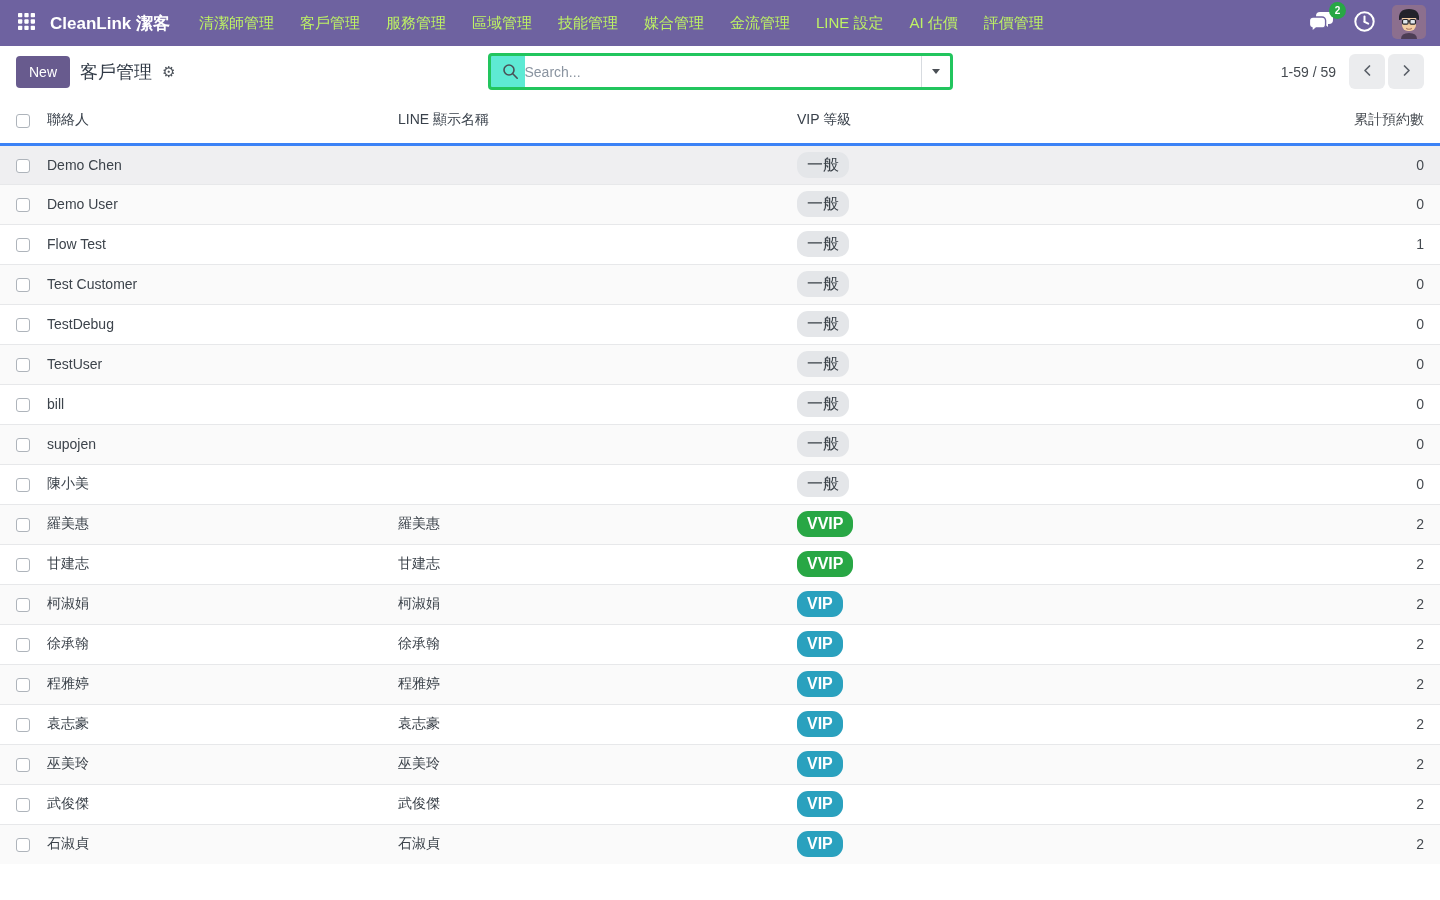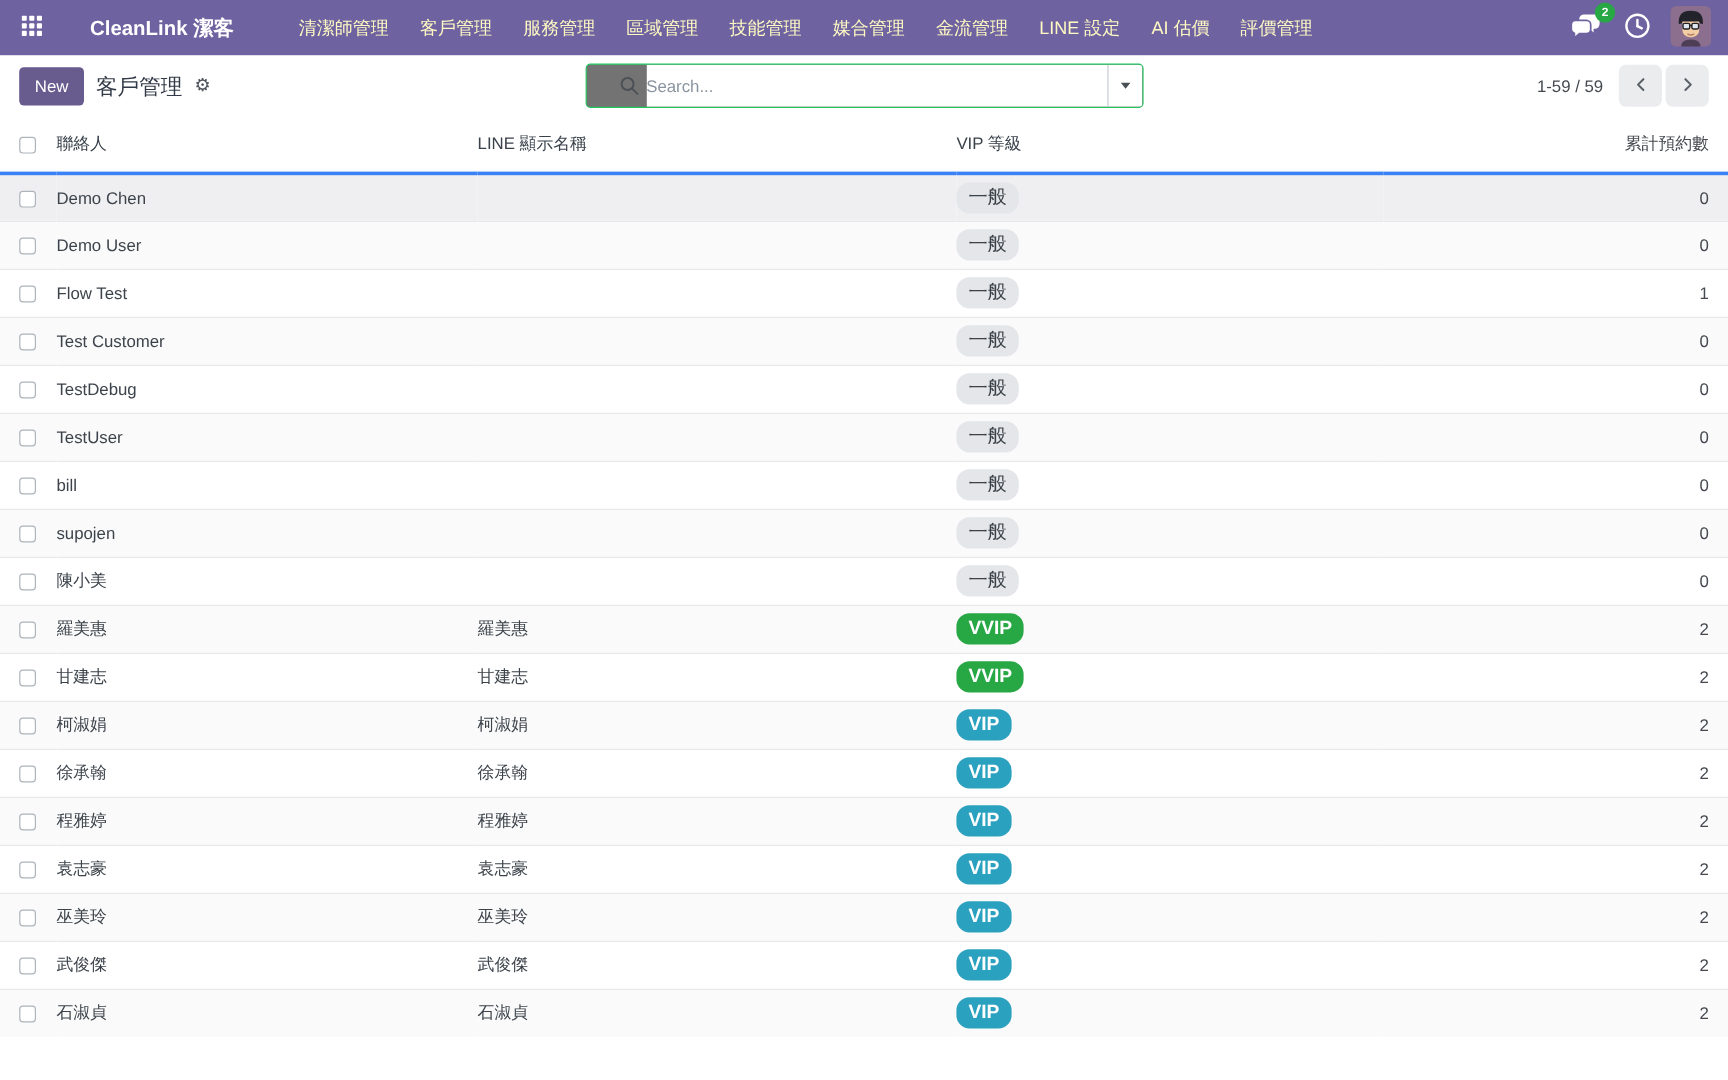--- a/index.html
+++ b/index.html
@@ -5,46 +5,46 @@
   * { box-sizing: border-box; margin: 0; padding: 0; }
   html, body { width: 1440px; height: 900px; overflow: hidden; }
   body { font-family: "Liberation Sans", sans-serif; background: #fff; }
 
   
   .navbar {
     height: 46px; background: var(--navbar-bg, #6e62a0);
     display: flex; align-items: center; justify-content: space-between;
     padding: 0 14px 0 6px; color: #fff;
   }
-  .nav-left { display: flex; align-items: center; height: 100%; gap: 25px; }
+  .nav-left { display: flex; align-items: center; height: 100%; }
   .apps-btn { width: 40px; height: 46px; background: transparent; border: none;
     display: flex; align-items: center; justify-content: center; cursor: pointer; }
   .brand { font-size: 17px; font-weight: 700; color: #fff; margin: 0 16px 0 4px;
     white-space: nowrap; text-decoration: none; }
   .menus { display: flex; align-items: center; height: 100%; }
-  .menu-item { background: transparent; border: none; color: #fef9c3; font-size: 15px;
+  .menu-item { background: transparent; border: none; color: #bef264; font-size: 15px;
     padding: 0 13px; height: 42px; cursor: pointer; font-family: inherit; white-space: nowrap; }
   .nav-right { display: flex; align-items: center; gap: 14px; }
   .icon-btn { position: relative; background: transparent; border: none; cursor: pointer;
     display: flex; align-items: center; justify-content: center; padding: 2px; }
   .badge-count { position: absolute; top: -7px; right: -9px; min-width: 17px; height: 17px;
     background: var(--notify-green, #28a745); color: #fff; border-radius: 50%;
     font-size: 10px; line-height: 17px; text-align: center; font-weight: 700; }
   .avatar-btn { border: none; background: transparent; padding: 0; cursor: pointer; }
 
   
   .control-panel { height: 51px; display: flex; align-items: center; padding: 0 16px; justify-content: flex-end; }
   .cp-left { display: flex; align-items: center; gap: 10px; flex: 1; }
   .btn-new { background: var(--brand-accent, #685b8e); color: #fff; border: none;
     border-radius: 4px; padding: 8px 13px; font-size: 14px; cursor: pointer; font-family: inherit; }
   .page-title { font-size: 18px; font-weight: 400; color: #313a46; }
   .gear { font-size: 15px; color: #4d535b; cursor: pointer; line-height: 1; }
   .cp-center { width: 465px; }
-  .search-box { width: 465px; height: 37px; border: 1px solid #22c55e; border-radius: 4px;
-    display: flex; align-items: center; background: #737373; overflow: hidden; padding-left: 16px; }
+  .search-box { width: 465px; height: 37px; border: 3px solid #22c55e; border-radius: 4px;
+    display: flex; align-items: center; background: #5eead4; overflow: hidden; }
   .search-box .mag { padding: 0 6px 0 11px; display: flex; }
   .search-box input { flex: 1; border: none; outline: none; font-size: 14px; color: #333;
     font-family: inherit; height: 100%; }
   .search-box input::placeholder { color: #8a94a0; }
   .search-caret { width: 29px; height: 100%; border-left: 1px solid #d7dbe0; background: #fff;
     display: flex; align-items: center; justify-content: center; cursor: pointer; border-top: none; border-right: none; border-bottom: none; }
   .caret-down { width: 0; height: 0; border-left: 4px solid transparent;
     border-right: 4px solid transparent; border-top: 5px solid #4a4f55; }
   .cp-right { flex: 1; display: flex; align-items: center; justify-content: flex-end; gap: 3px; }
   .pager-text { font-size: 14px; color: #454a50; margin-right: 10px; }

